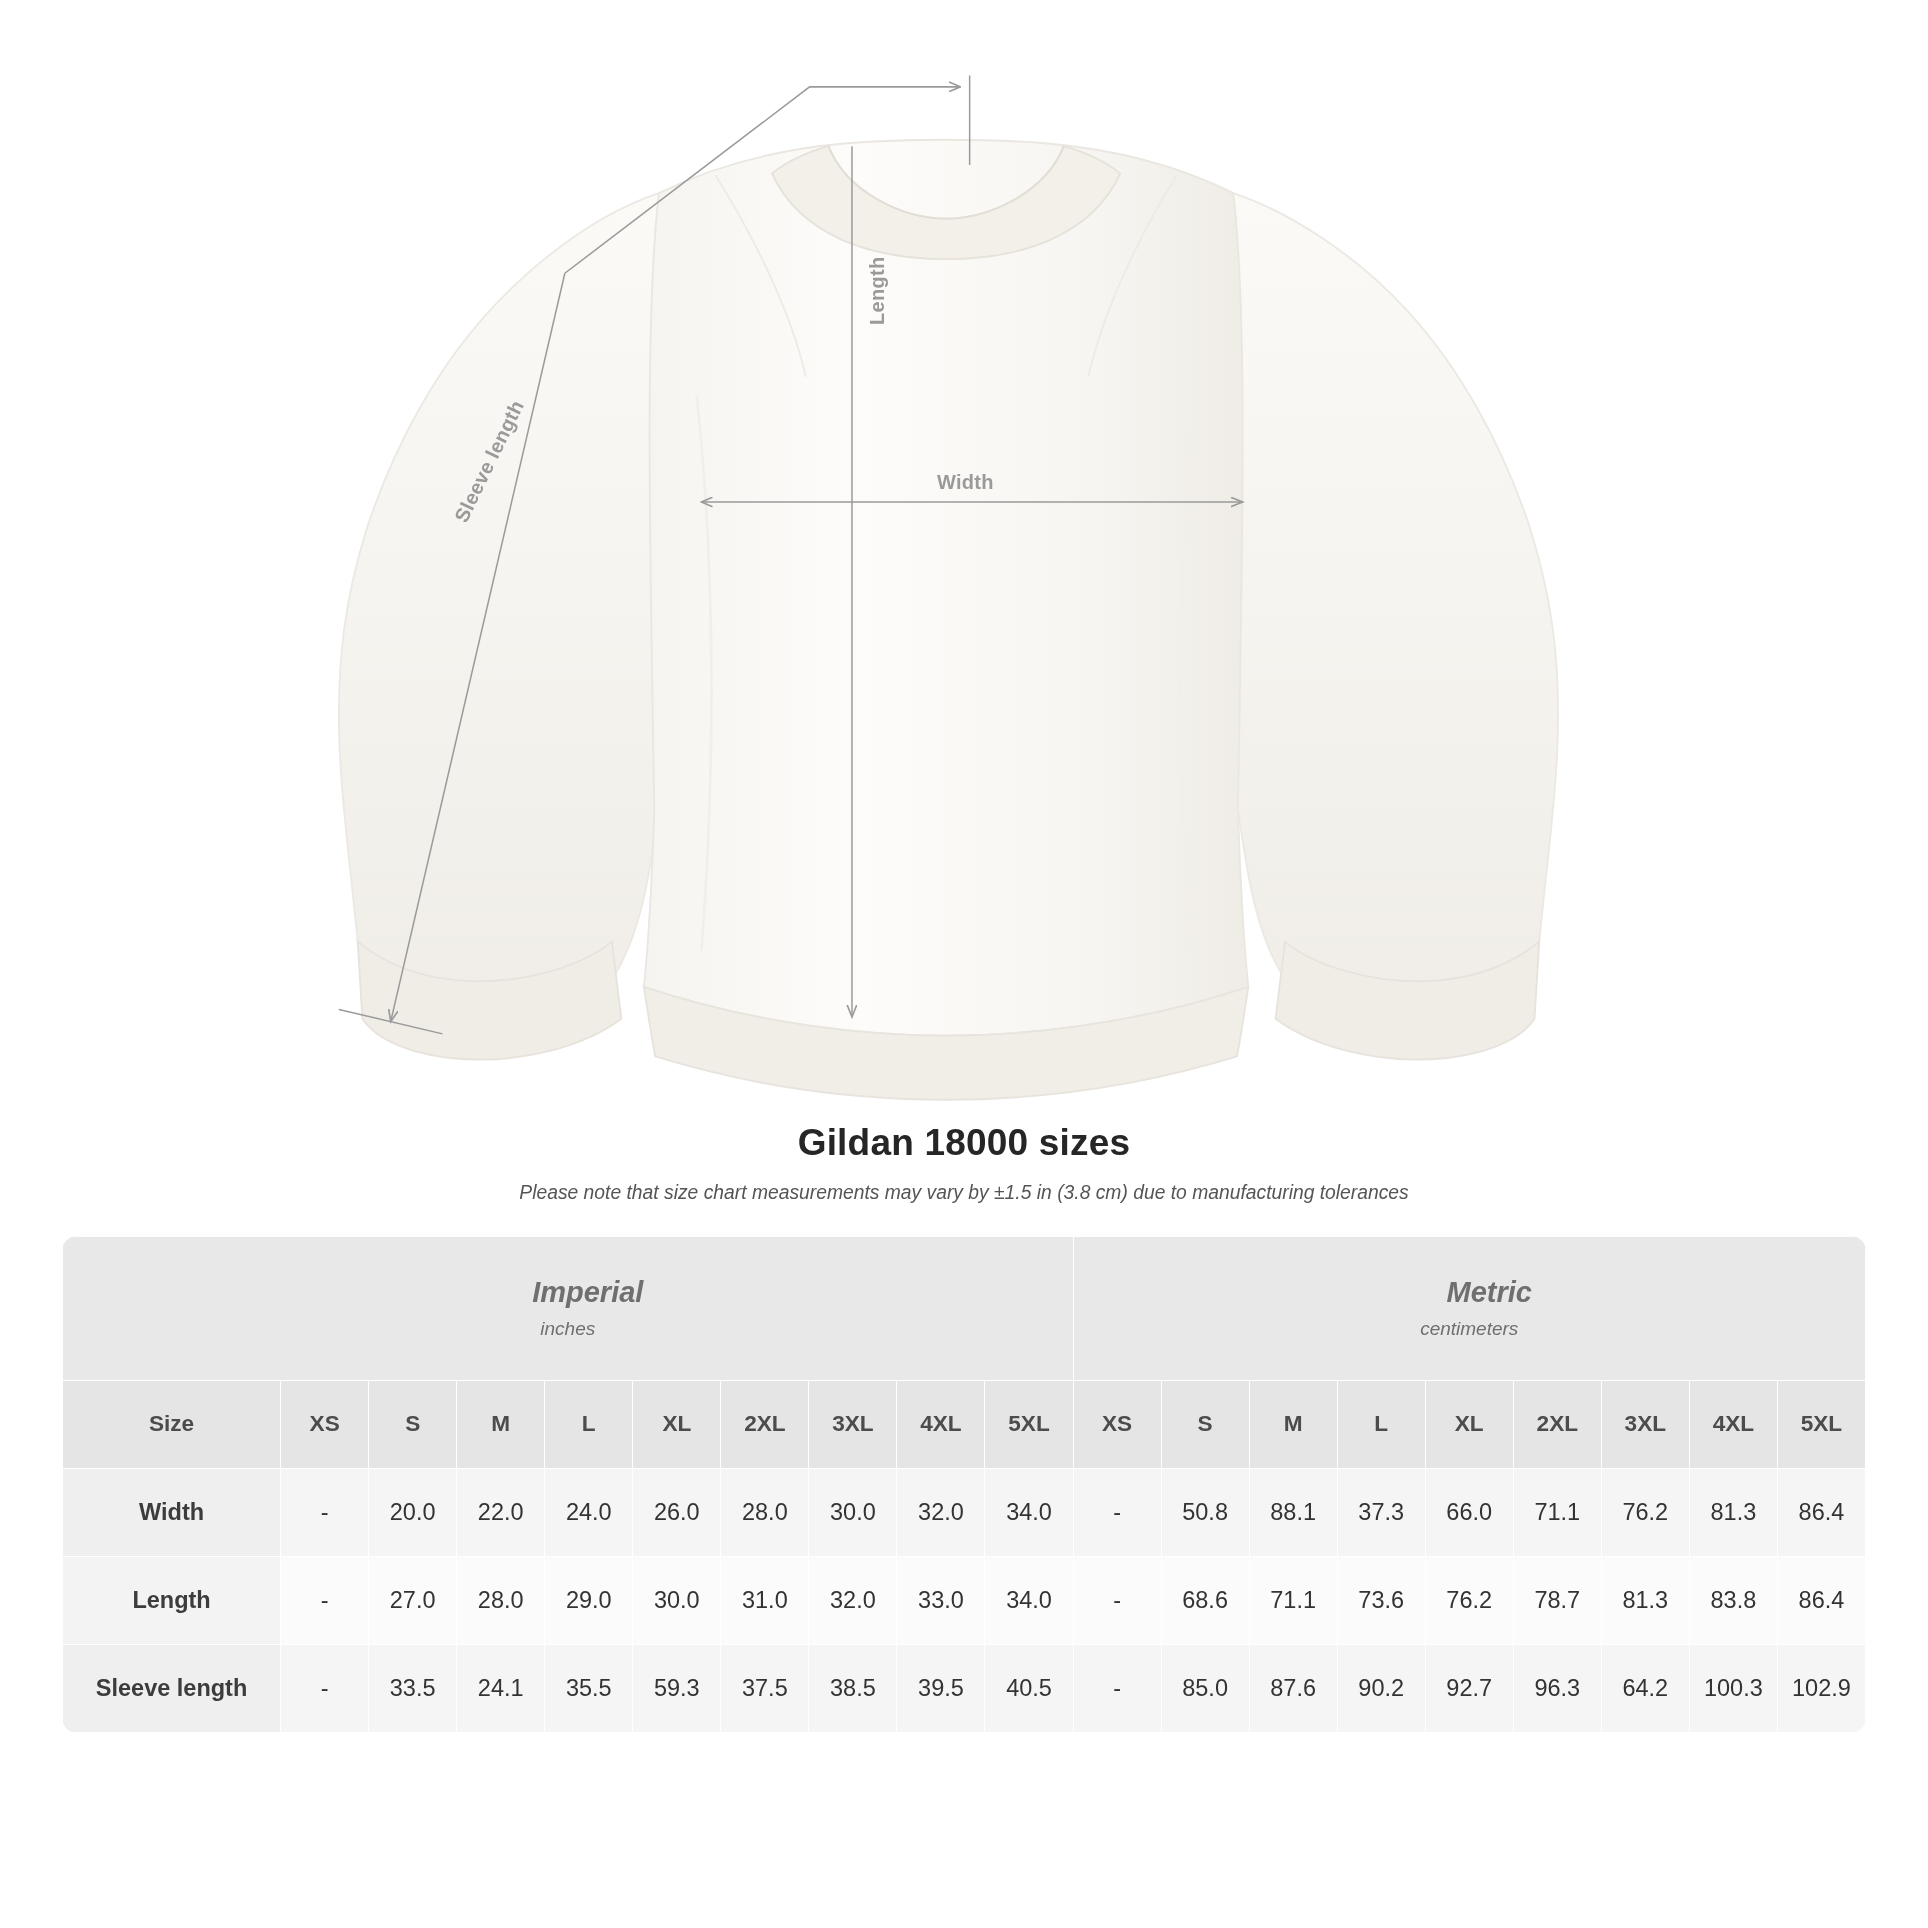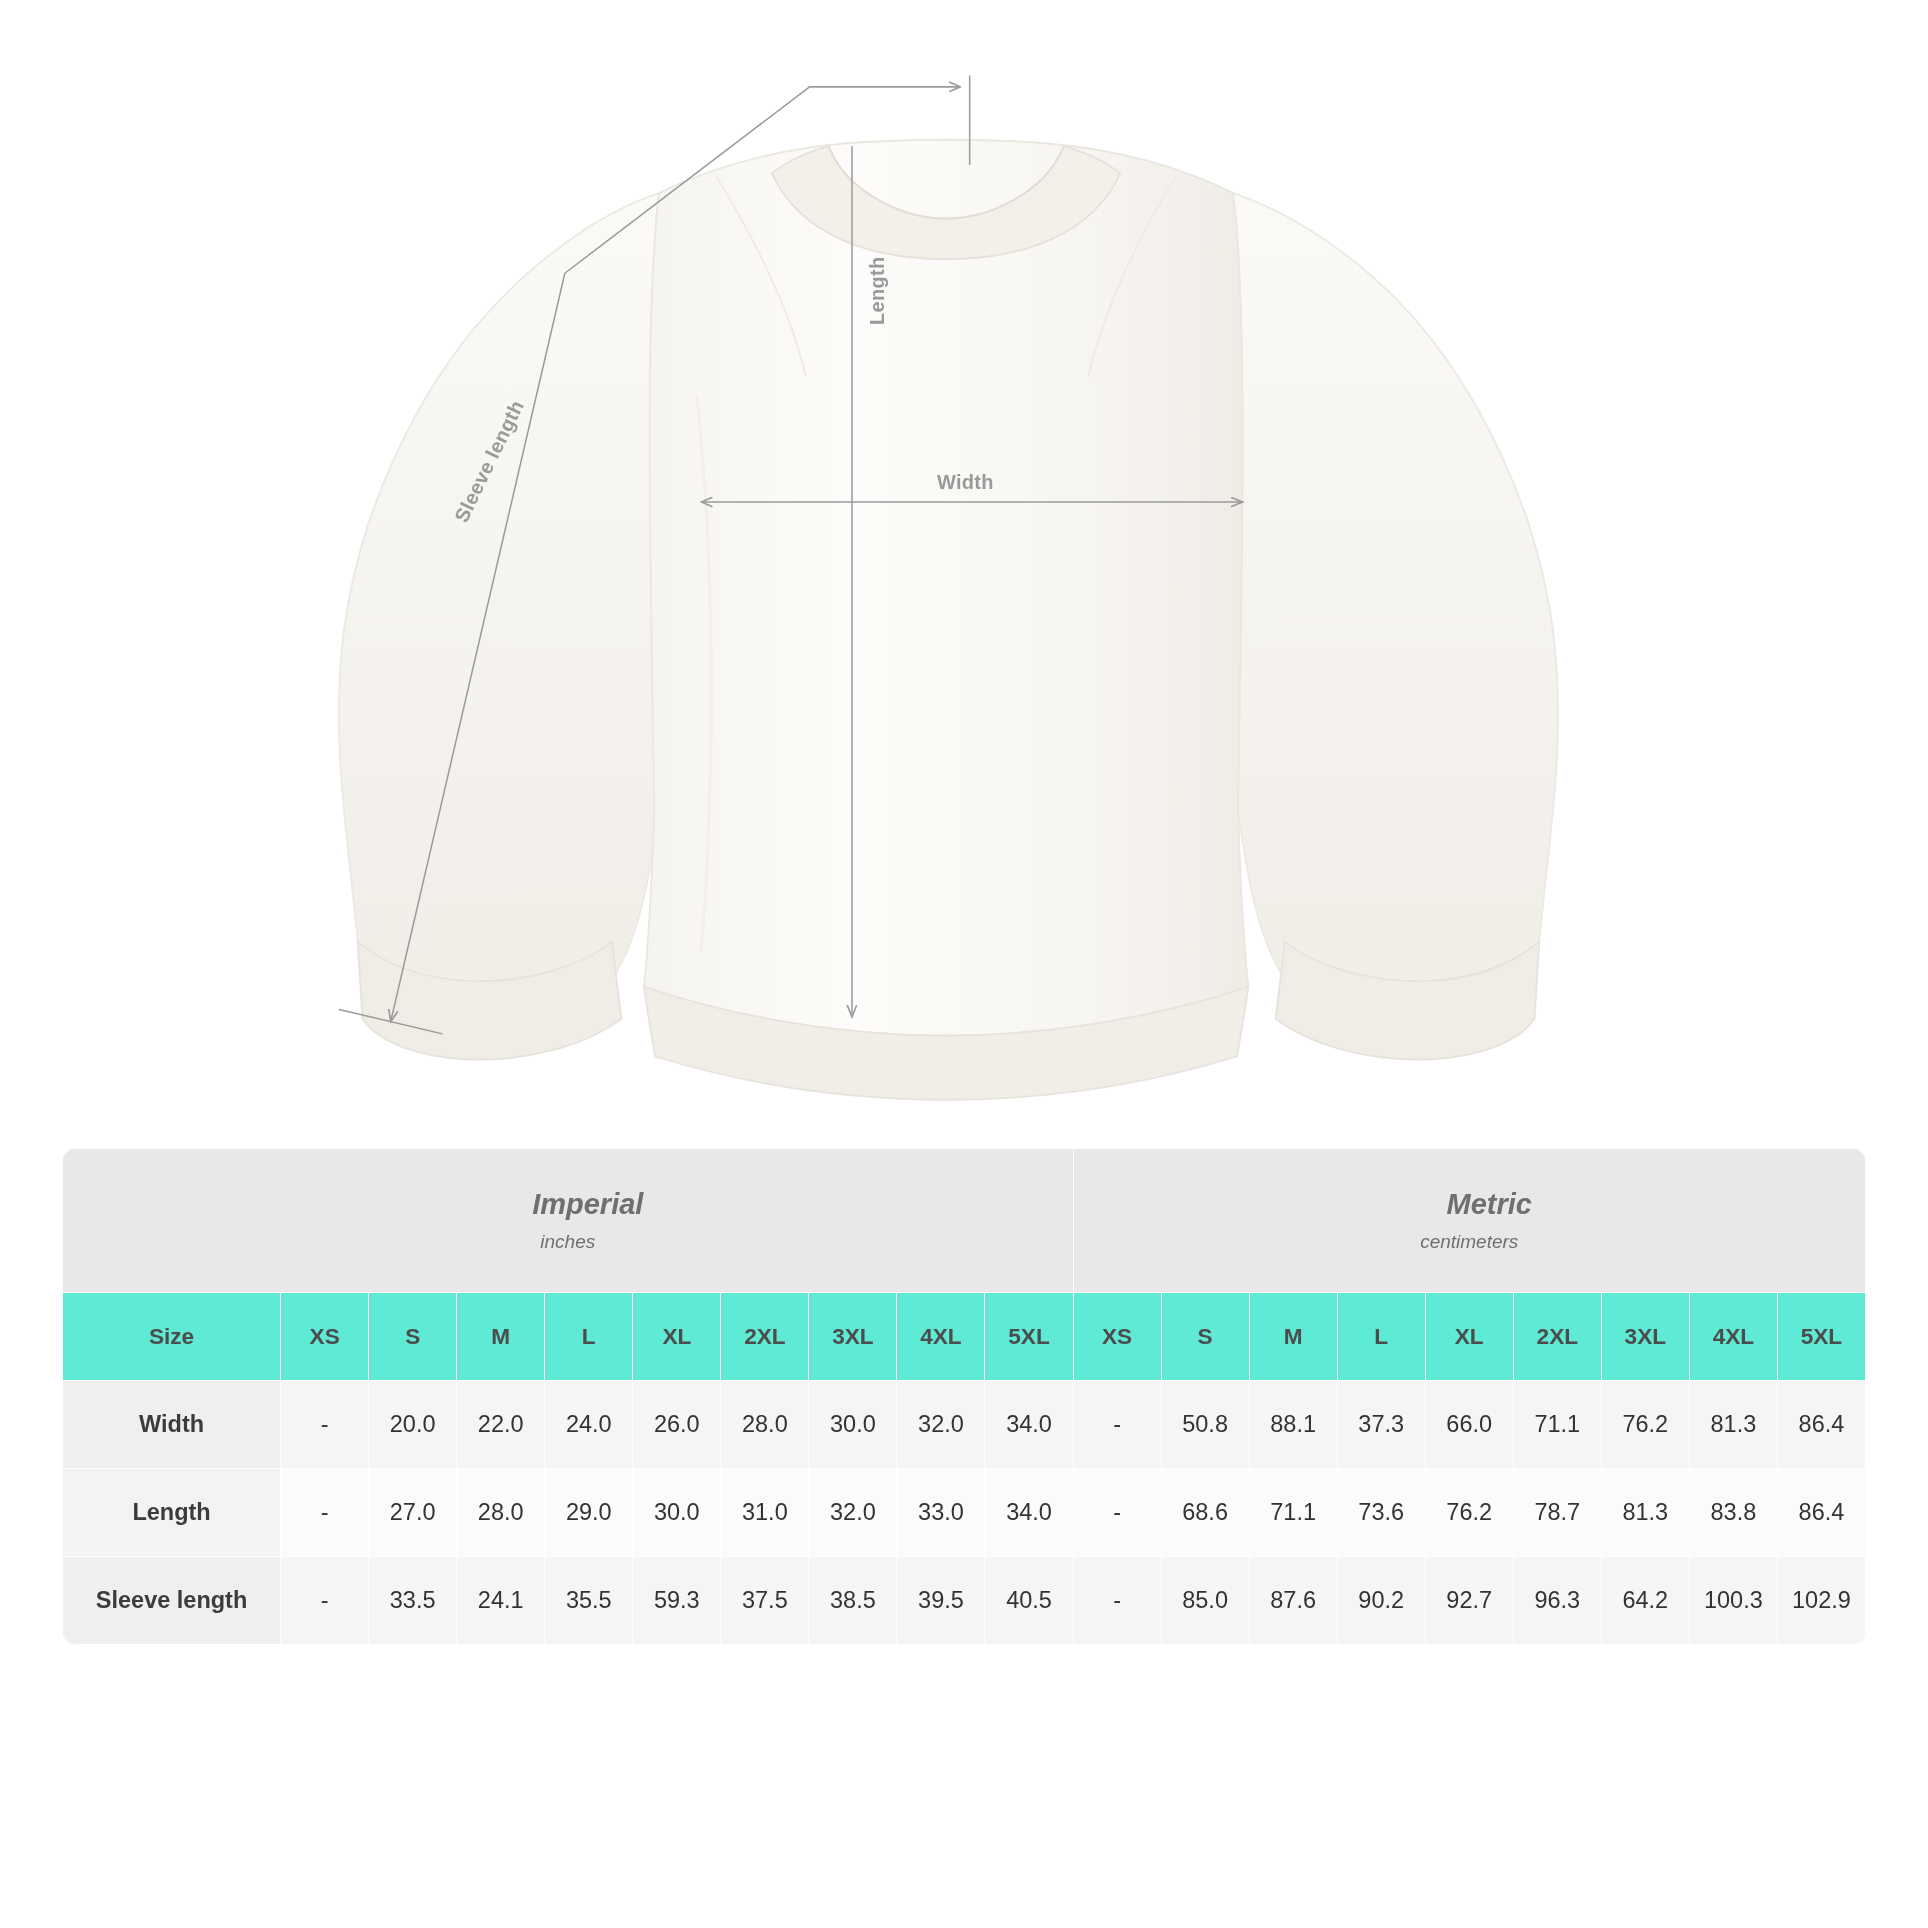--- a/index.html
+++ b/index.html
@@ -104,21 +104,21 @@
     color: #6f6f6f;
     padding-left: 40px;
   }
   .unit-sub {
     font-size: 19px;
     font-style: italic;
     color: #6f6f6f;
     margin-top: 9.4px;
   }
   .row-head td, .row-head th {
-    background: #5eead4;
+    background: #e5e5e5;
     height: 85px;
     font-size: 22.6px;
     font-weight: bold;
     color: #4c4c4c;
   }
   .row-body td {
     height: 85px;
     font-size: 23.5px;
     color: #333333;
     background: #f5f5f5;
@@ -241,20 +241,24 @@
         <line x1="600" y1="290" x2="415" y2="1085" marker-end="url(#arrEnd)"></line>
         <line x1="360" y1="1072" x2="470" y2="1098"></line>
       </g>
     </svg>
 
     <div class="measure-label" id="label-length">Length</div>
     <div class="measure-label" id="label-width">Width</div>
     <div class="measure-label" id="label-sleeve">Sleeve length</div>
   </div>
 
+  <div class="title-block">
+    <div class="chart-title">Gildan 18000 sizes</div>
+    <div class="chart-note">Please note that size chart measurements may vary by ±1.5 in (3.8 cm) due to manufacturing tolerances</div>
+  </div>
 
   <div class="table-wrap">
     <table class="size-table">
       <colgroup>
         <col class="col-label">
         <col class="col-val">
           <col class="col-val">
           <col class="col-val">
           <col class="col-val">
           <col class="col-val">

